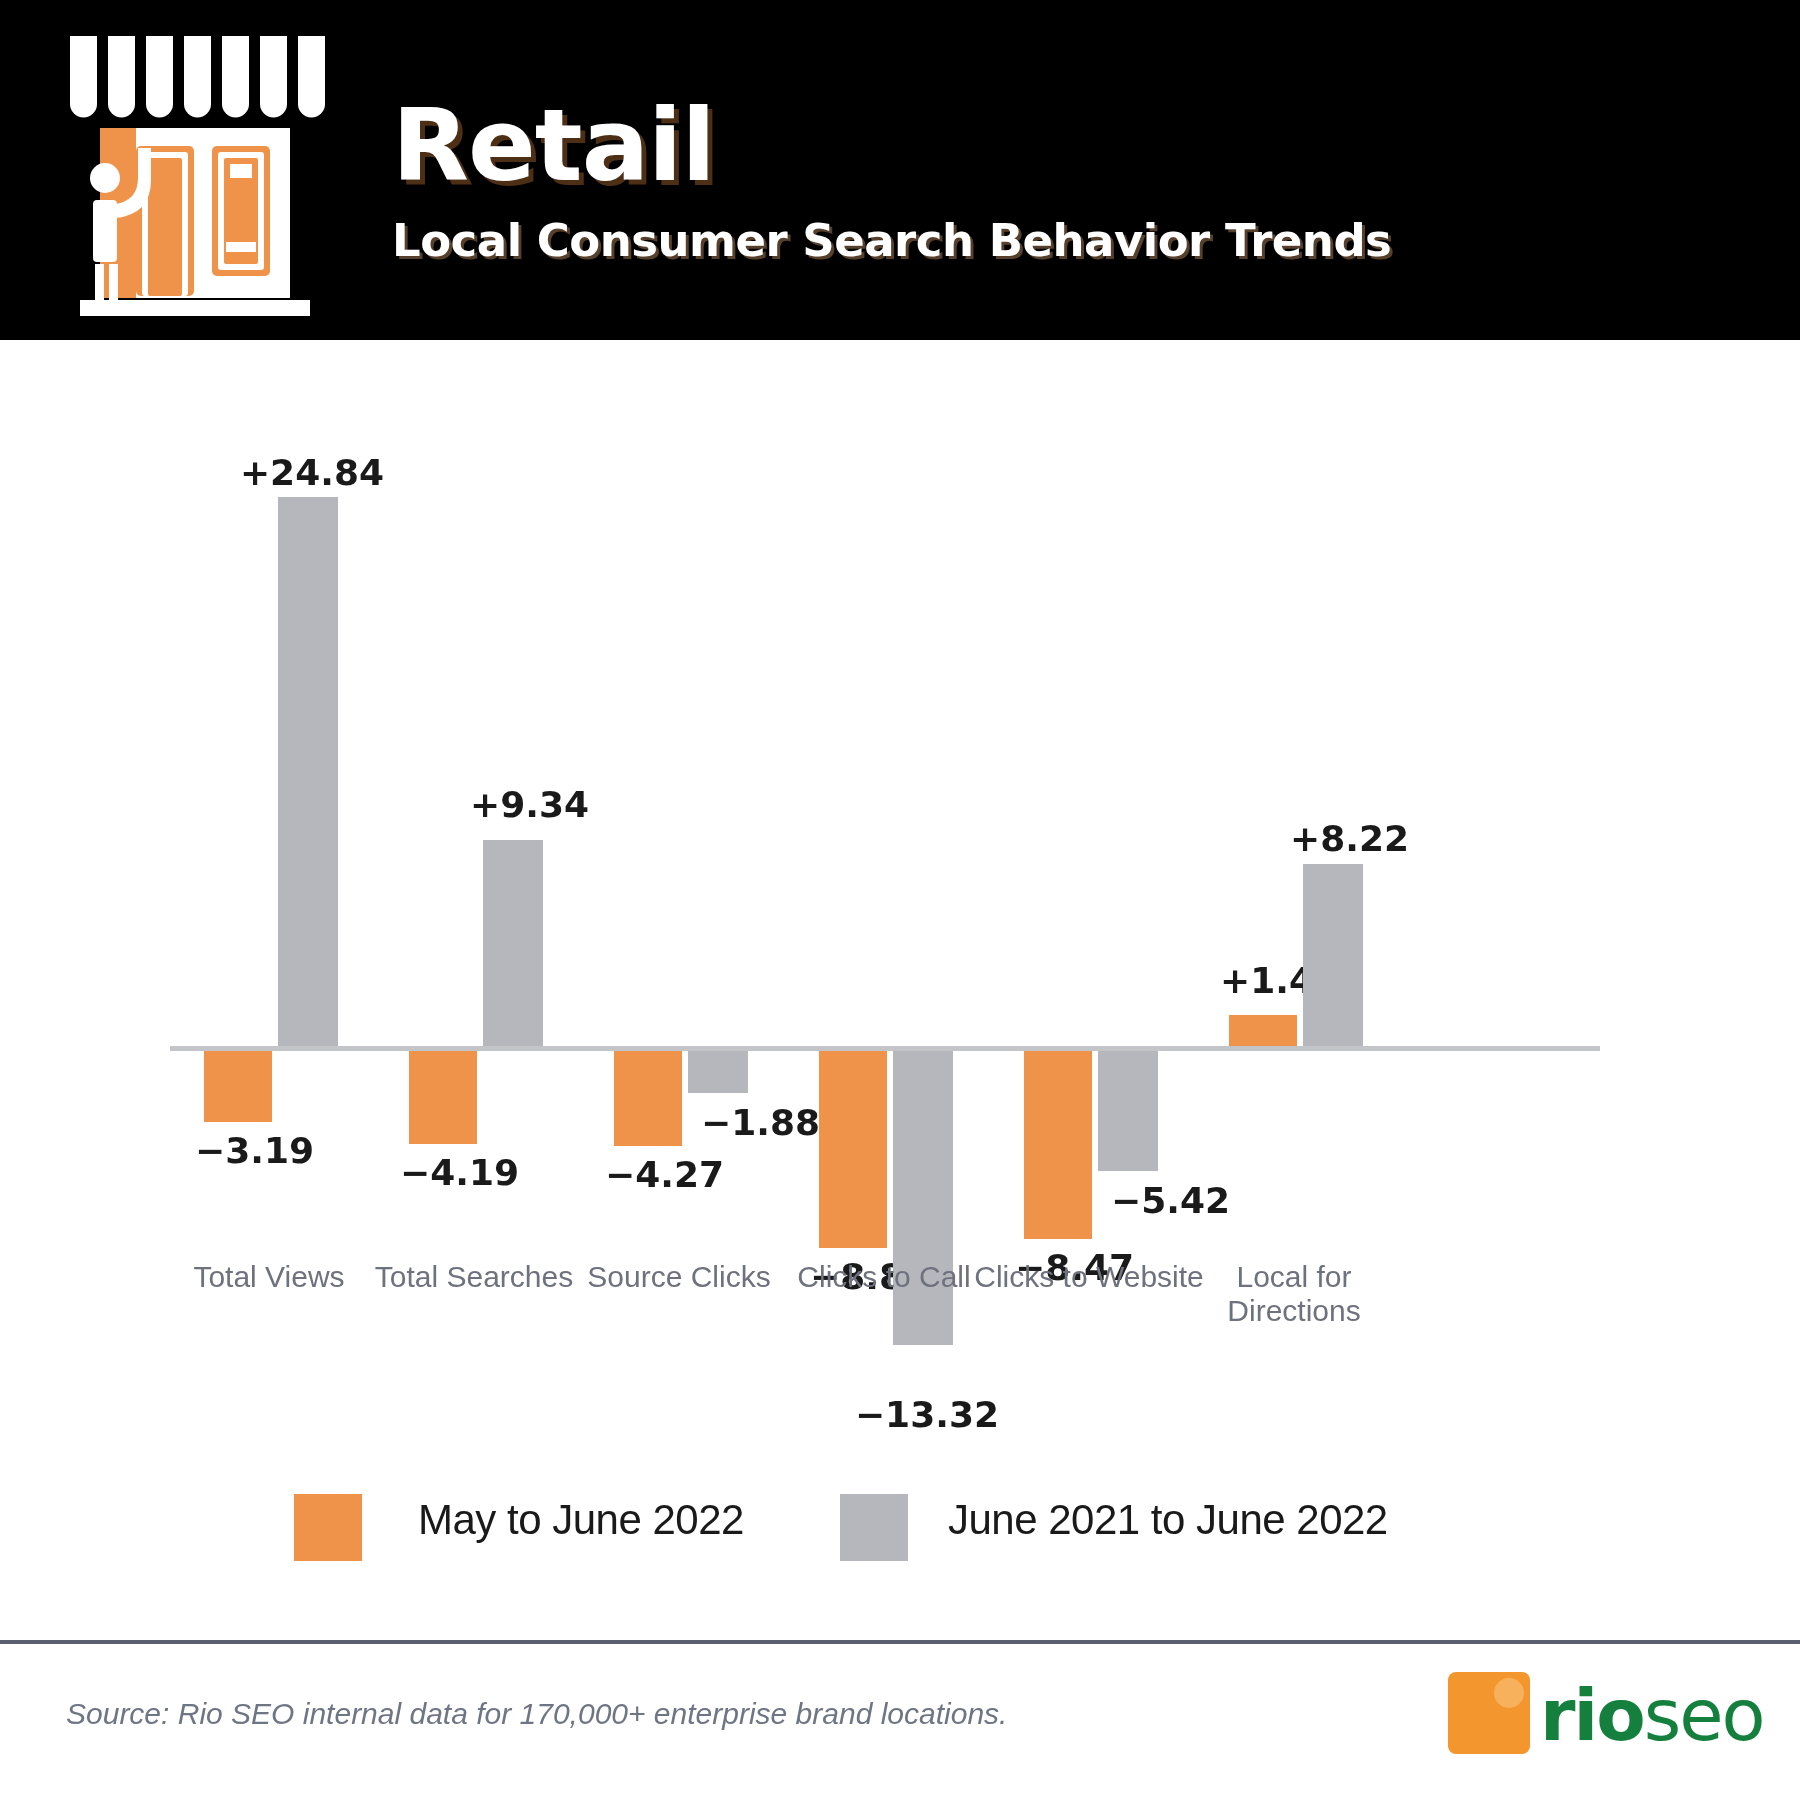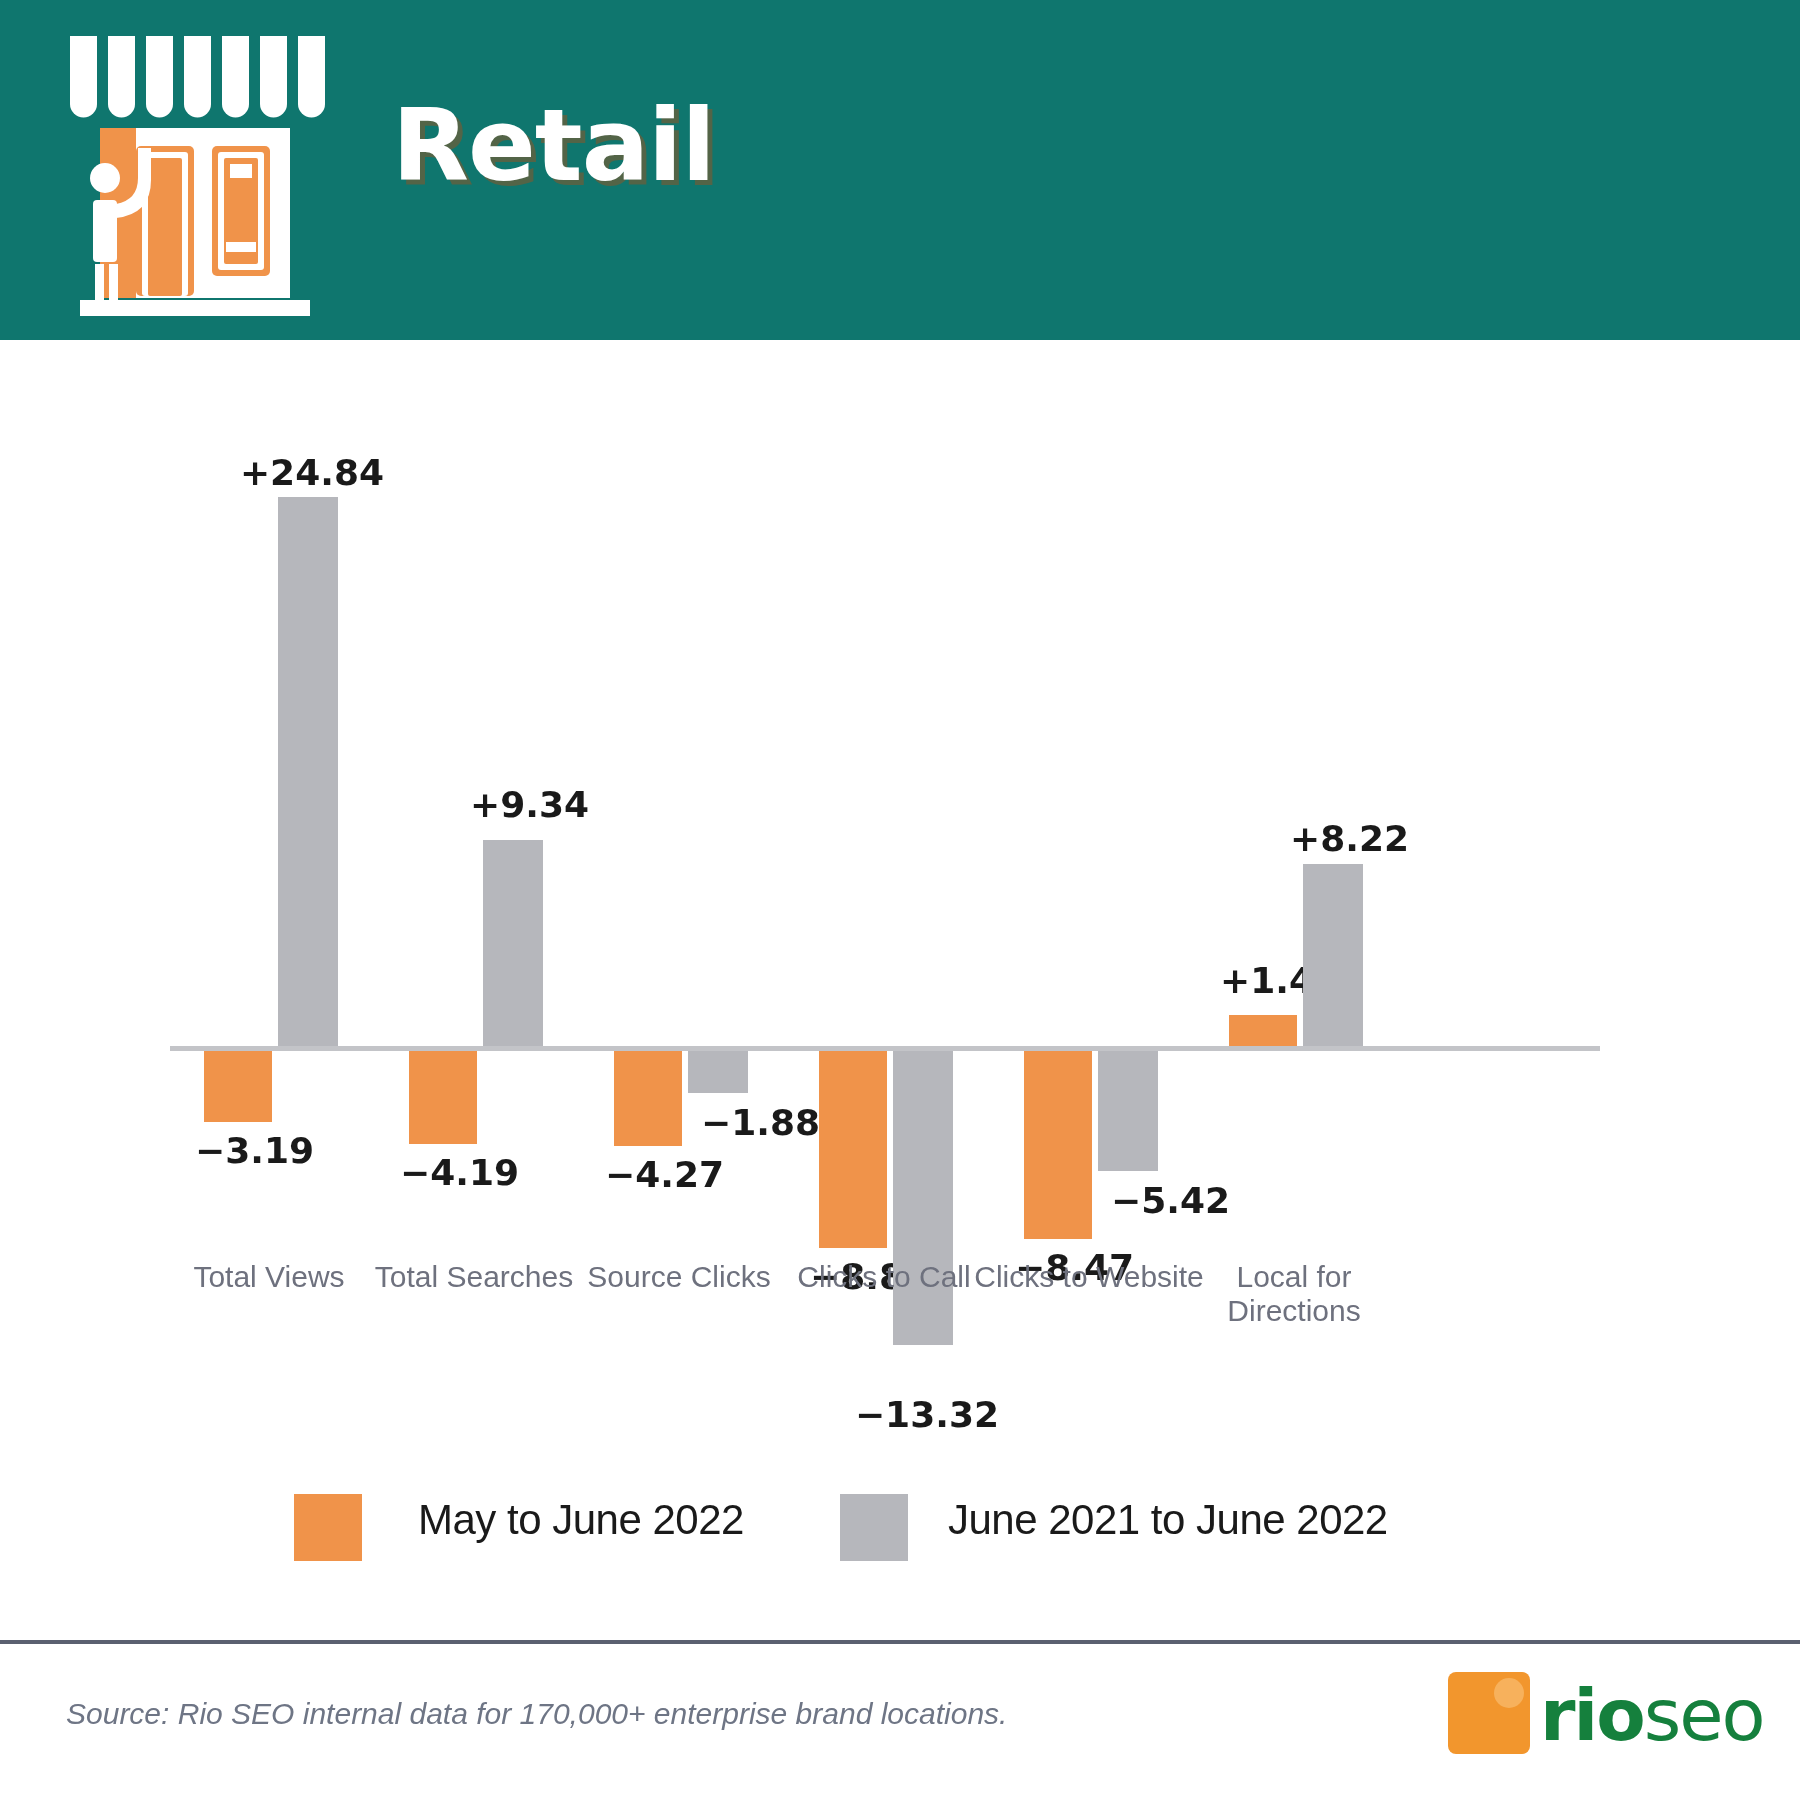--- a/index.html
+++ b/index.html
@@ -7,21 +7,21 @@
   body {
     font-family: "Liberation Sans", sans-serif;
     background: #ffffff;
     position: relative;
     overflow: hidden;
   }
 
   
   #header {
     position: absolute; left: 0; top: 0; width: 1800px; height: 340px;
-    background: #0f766e;
+    background: #000000;
   }
   #store-icon { position: absolute; left: 60px; top: 28px; width: 290px; height: 290px; }
   #header-titles { position: absolute; left: 392px; top: 96px; }
   #main-title {
     font-size: 100px; font-weight: bold; color: #ffffff; line-height: 1.0;
     letter-spacing: -1px;
     text-shadow: 5px 5px 0px rgba(140,86,40,0.55);
     font-family: "DejaVu Sans", sans-serif;
   }
   #sub-title {
@@ -155,20 +155,21 @@
       <circle cx="45" cy="150" r="15"></circle>
       <rect x="33" y="172" width="24" height="62" rx="4"></rect>
       <rect x="35" y="236" width="9" height="52"></rect>
       <rect x="49" y="236" width="9" height="52"></rect>
       <path d="M56 176 q22 -4 22 -26 v-30 h13 v32 q0 34 -35 38 z"></path>
     </g>
   </svg>
 
   <div id="header-titles">
     <div id="main-title">Retail</div>
+    <div id="sub-title">Local Consumer Search Behavior Trends</div>
   </div>
 </div>
 
 <div id="chart-area">
   <div id="plot">
     <div id="zero-line"></div>
 
     <div class="group" style="left:0px;width:238px;">
       <div class="bar orange" style="left:34px;width:68px;top:611px;height:71px;"></div>
       <div class="bar-label" style="left:-8px;width:152px;top:690px;">−3.19</div>

